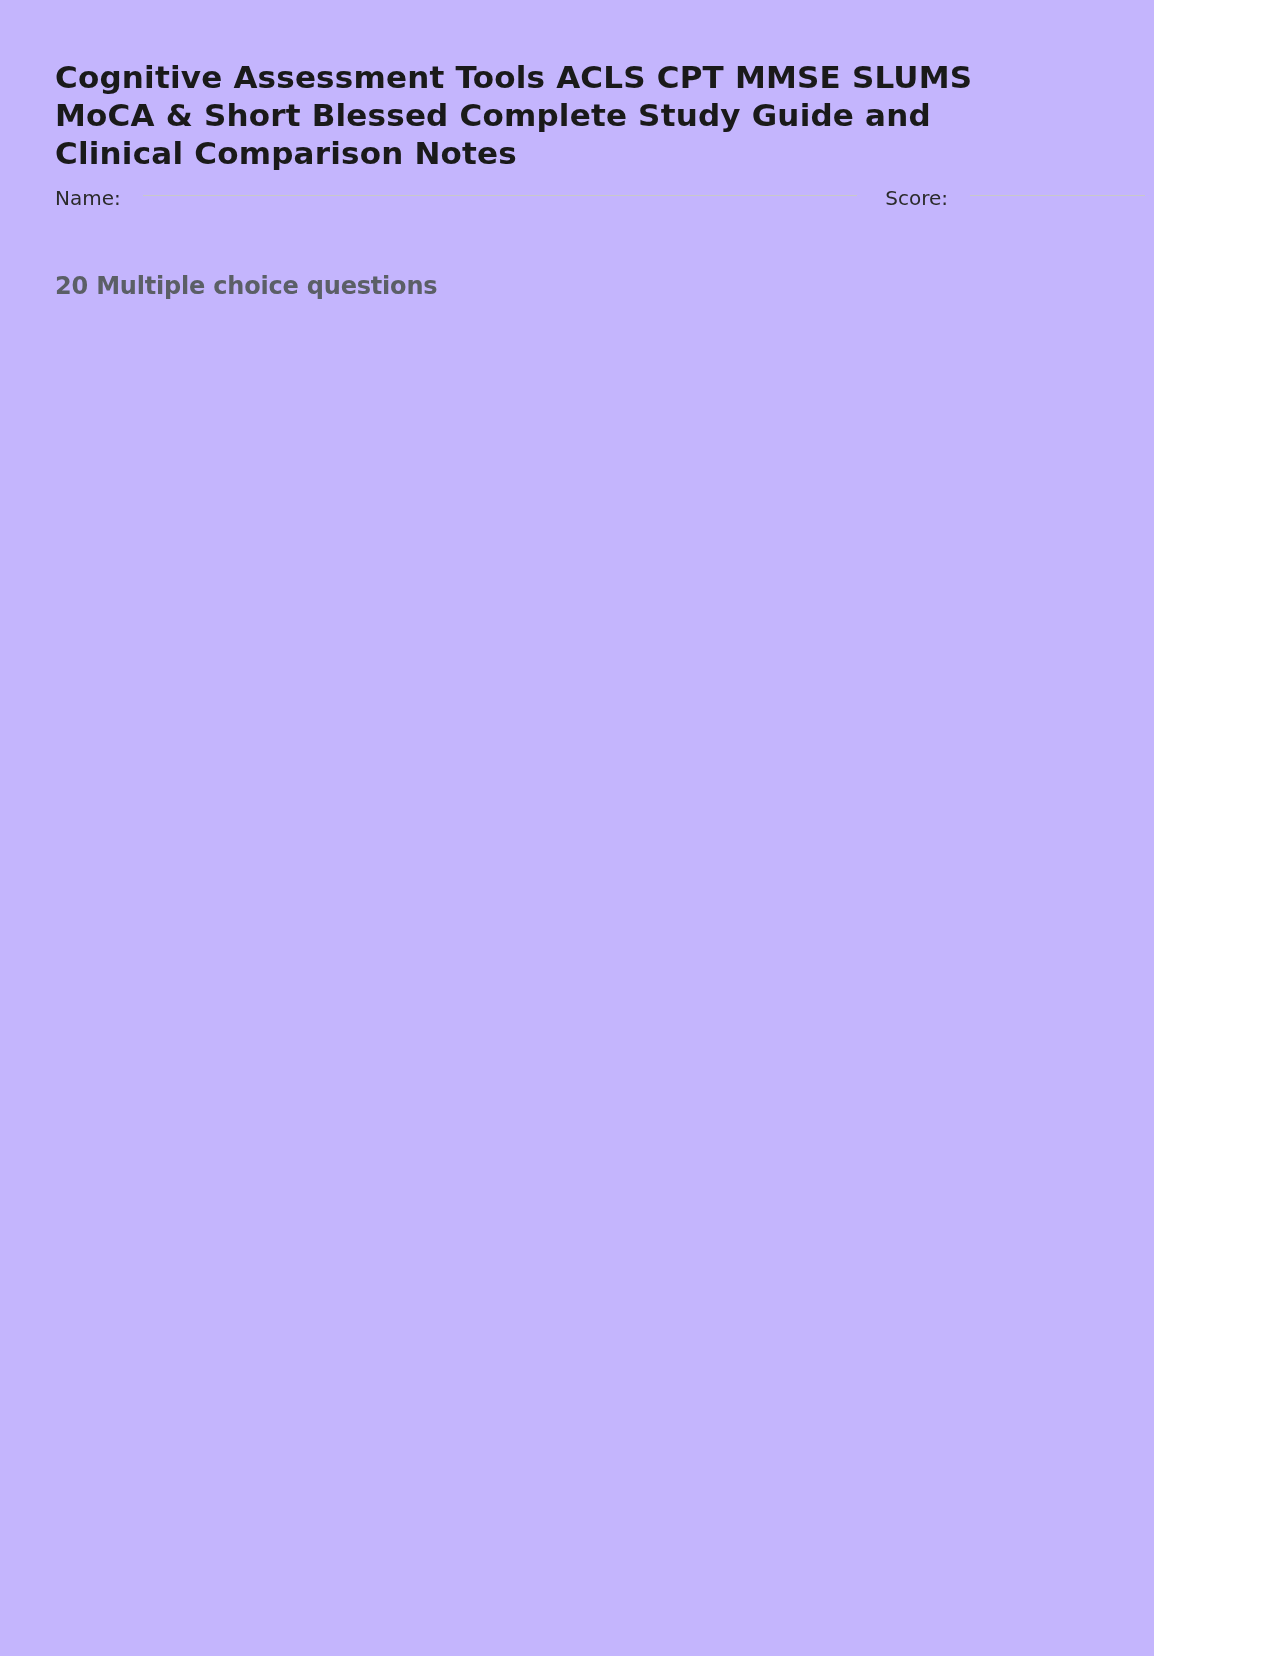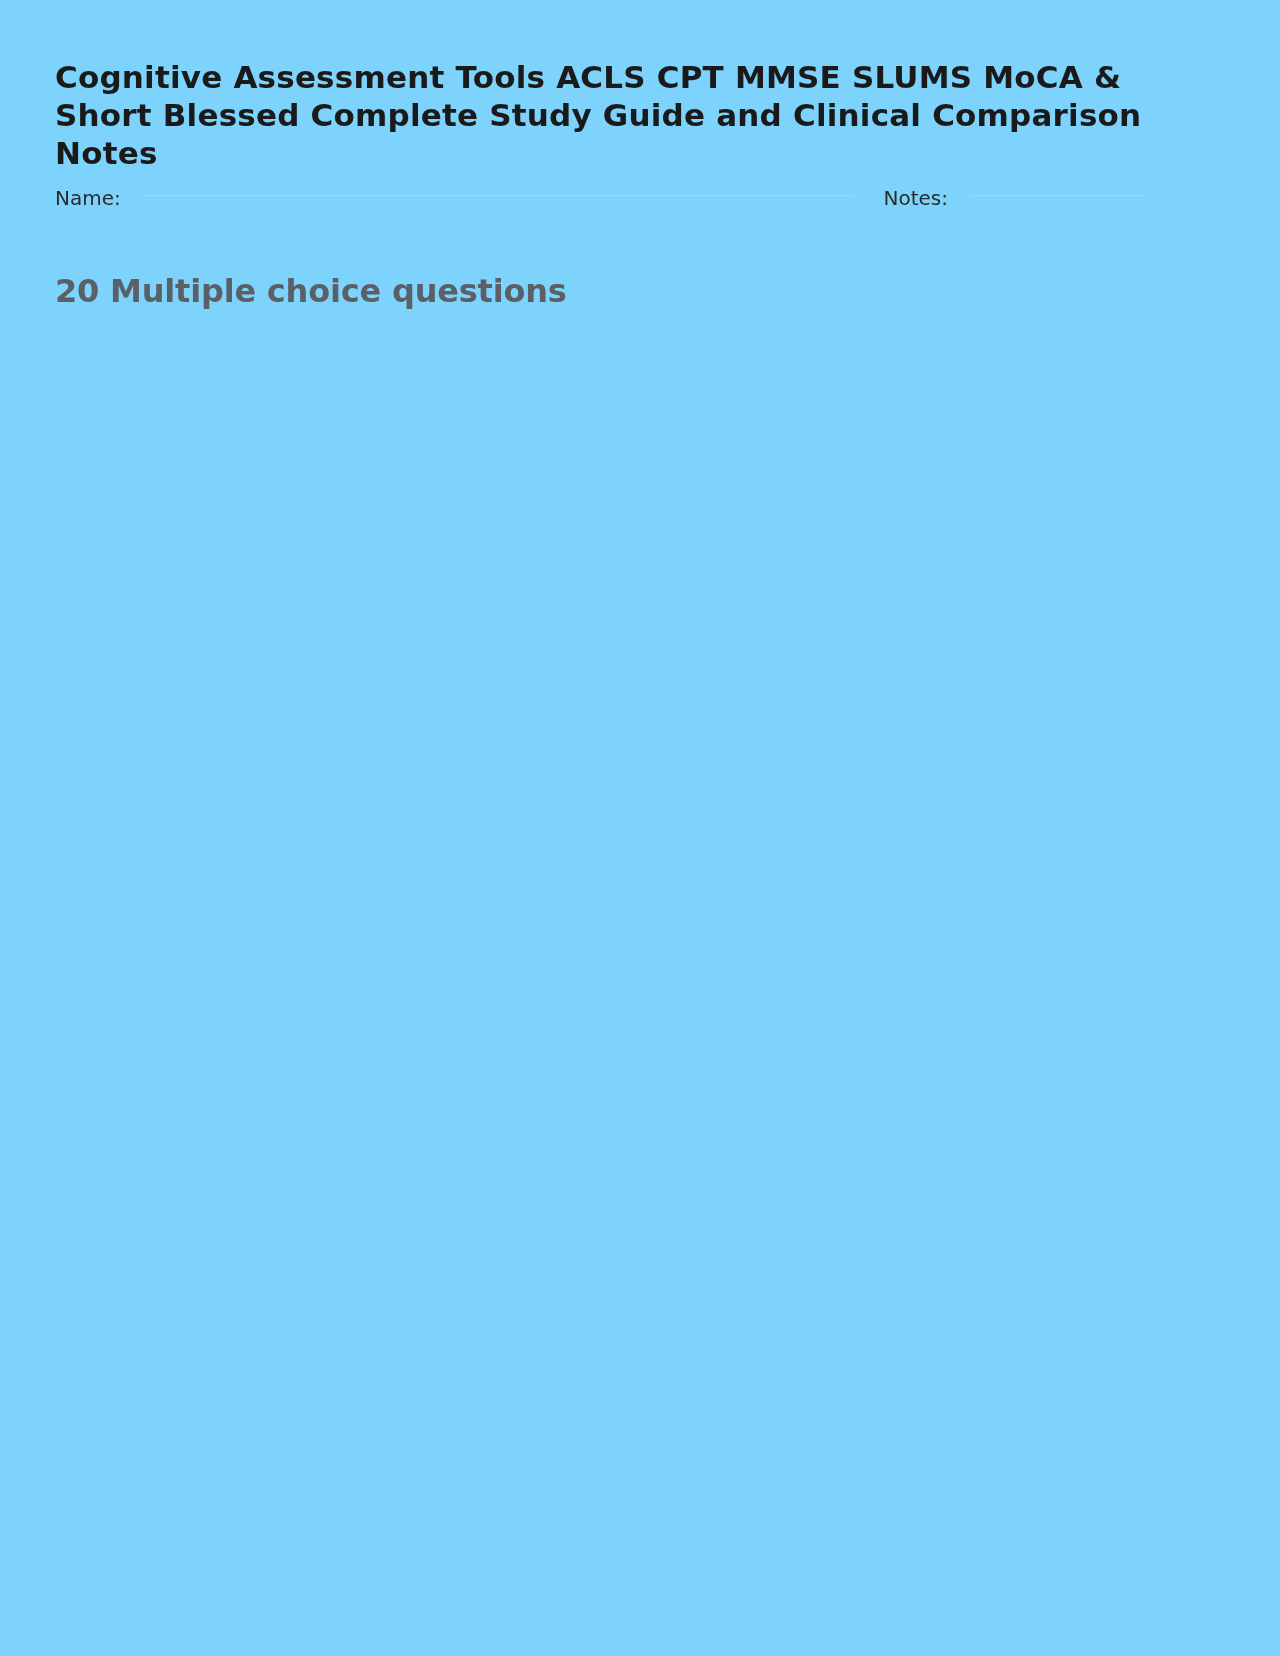--- a/index.html
+++ b/index.html
@@ -6,23 +6,23 @@
     margin: 0;
     padding: 0;
     background: #ffffff;
   }
   body {
     font-family: "DejaVu Sans", sans-serif;
     -webkit-font-smoothing: antialiased;
   }
   .page {
     position: relative;
-    width: 1280px;
+    width: 1154px;
     height: 1656px;
-    background: #7dd3fc;
+    background: #c4b5fd;
     box-sizing: border-box;
     overflow: hidden;
   }
   .content {
     position: absolute;
     left: 55px;
     top: 58px;
     right: 125px;
   }
   .doc-title {
@@ -57,41 +57,41 @@
   .meta-line.score-line {
     flex: 0 0 175px;
     margin-left: 22px;
   }
   .meta-score-label {
     margin-left: 28px;
   }
   .subtitle {
     margin-top: 62px;
     font-family: "DejaVu Sans", sans-serif;
-    font-size: 32px;
+    font-size: 24px;
     font-weight: bold;
     color: #5b5f66;
     letter-spacing: -0.2px;
   }
   .questions-area {
     margin-top: 30px;
   }
 </style>
 </head>
 <body>
 
 <div class="page">
   <div class="content">
 
     <h1 class="doc-title">Cognitive Assessment Tools ACLS CPT MMSE SLUMS MoCA &amp; Short Blessed Complete Study Guide and Clinical Comparison Notes</h1>
 
     <div class="meta-row">
       <span class="meta-label">Name:</span>
       <span class="meta-line"></span>
-      <span class="meta-label meta-score-label">Notes:</span>
+      <span class="meta-label meta-score-label">Score:</span>
       <span class="meta-line score-line"></span>
     </div>
 
     <div class="subtitle">20 Multiple choice questions</div>
 
     <div class="questions-area"></div>
 
   </div>
 </div>
 

